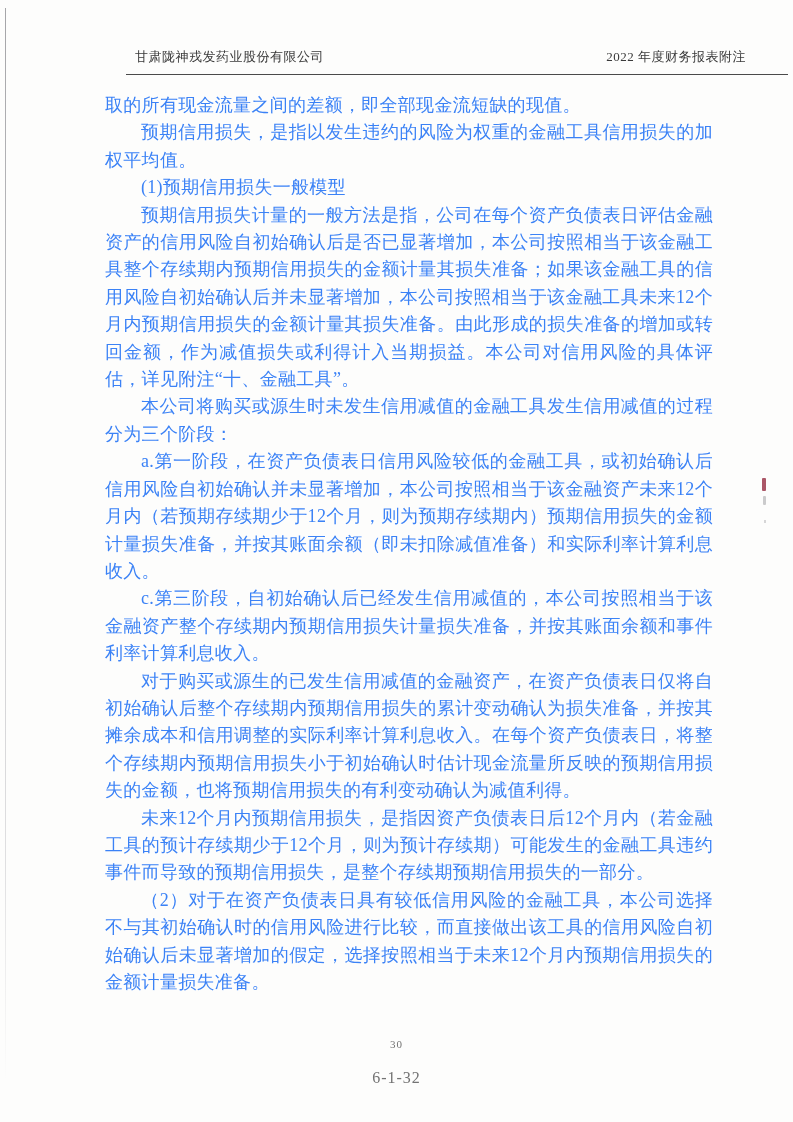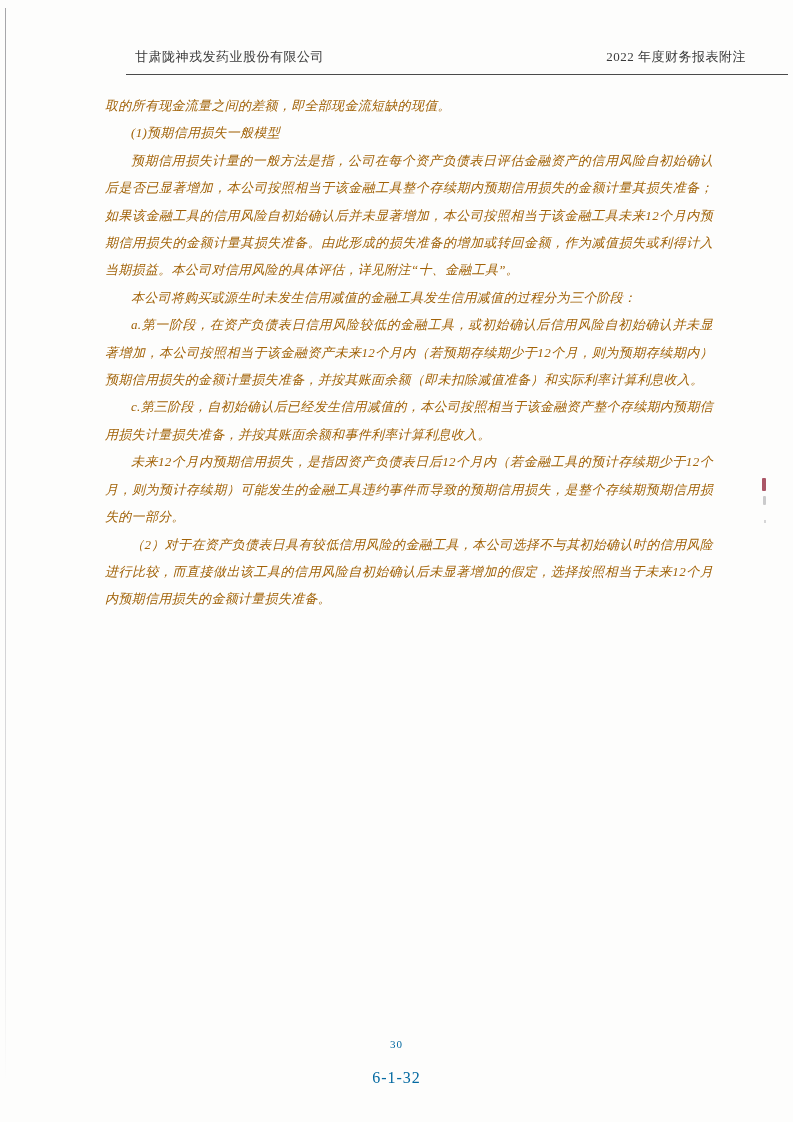--- a/index.html
+++ b/index.html
@@ -26,69 +26,70 @@
     font-size: 13px; color: #3a3a3a;
     padding-bottom: 8px;
     border-bottom: 1.5px solid #4a4a4a;
     letter-spacing: .5px;
   }
   .header .company { padding-left: 9px; font-family: Liberation Serif, serif; }
   .header .doc-title { padding-right: 42px; text-align: right; }
 
   .doc-body {
     position: absolute; left: 105px; top: 92px; width: 608px;
-    font-size: 13px; line-height: 27.4px;
+    font-size: 18px; line-height: 27.4px;
     text-align: justify;
-    color: #a16207;
+    color: #3b82f6;
     letter-spacing: .3px;
-    font-style: italic;
   }
   .doc-body p { margin: 0; }
   .doc-body p.indent { text-indent: 2em; }
 
   
   .red-mark {
     position: absolute; left: 762px; top: 478px; width: 4px; height: 13px;
     background: #9c3a4c; border-radius: 1px; opacity: .85;
   }
   .grey-mark {
     position: absolute; left: 763px; top: 496px; width: 3px; height: 9px;
     background: #8d8d93; opacity: .45; border-radius: 1px;
   }
   .grey-dot {
     position: absolute; left: 764px; top: 520px; width: 2px; height: 3px;
     background: #9a9aa0; opacity: .4;
   }
 
   .footer {
     position: absolute; left: 0; right: 0; top: 1038px;
-    text-align: center; color: #0369a1;
+    text-align: center; color: #737373;
   }
   .footer .pnum { font-size: 11px; line-height: 12px; letter-spacing: 1px; }
   .footer .pcode { font-size: 16px; line-height: 20px; letter-spacing: 1px; margin-top: 18px; }
 </style>
 </head>
 <body>
 
 <div class="page">
 
   <div class="scan-line-left"></div>
 
   <div class="header">
     <span class="company">甘肃陇神戎发药业股份有限公司</span>
     <span class="doc-title">2022 年度财务报表附注</span>
   </div>
 
   <div class="doc-body">
     <p class="flush">取的所有现金流量之间的差额，即全部现金流短缺的现值。</p>
+    <p class="indent">预期信用损失，是指以发生违约的风险为权重的金融工具信用损失的加权平均值。</p>
     <p class="indent">(1)预期信用损失一般模型</p>
     <p class="indent">预期信用损失计量的一般方法是指，公司在每个资产负债表日评估金融资产的信用风险自初始确认后是否已显著增加，本公司按照相当于该金融工具整个存续期内预期信用损失的金额计量其损失准备；如果该金融工具的信用风险自初始确认后并未显著增加，本公司按照相当于该金融工具未来12个月内预期信用损失的金额计量其损失准备。由此形成的损失准备的增加或转回金额，作为减值损失或利得计入当期损益。本公司对信用风险的具体评估，详见附注“十、金融工具”。</p>
     <p class="indent">本公司将购买或源生时未发生信用减值的金融工具发生信用减值的过程分为三个阶段：</p>
     <p class="indent">a.第一阶段，在资产负债表日信用风险较低的金融工具，或初始确认后信用风险自初始确认并未显著增加，本公司按照相当于该金融资产未来12个月内（若预期存续期少于12个月，则为预期存续期内）预期信用损失的金额计量损失准备，并按其账面余额（即未扣除减值准备）和实际利率计算利息收入。</p>
     <p class="indent">c.第三阶段，自初始确认后已经发生信用减值的，本公司按照相当于该金融资产整个存续期内预期信用损失计量损失准备，并按其账面余额和事件利率计算利息收入。</p>
+    <p class="indent">对于购买或源生的已发生信用减值的金融资产，在资产负债表日仅将自初始确认后整个存续期内预期信用损失的累计变动确认为损失准备，并按其摊余成本和信用调整的实际利率计算利息收入。在每个资产负债表日，将整个存续期内预期信用损失小于初始确认时估计现金流量所反映的预期信用损失的金额，也将预期信用损失的有利变动确认为减值利得。</p>
     <p class="indent">未来12个月内预期信用损失，是指因资产负债表日后12个月内（若金融工具的预计存续期少于12个月，则为预计存续期）可能发生的金融工具违约事件而导致的预期信用损失，是整个存续期预期信用损失的一部分。</p>
     <p class="indent">（2）对于在资产负债表日具有较低信用风险的金融工具，本公司选择不与其初始确认时的信用风险进行比较，而直接做出该工具的信用风险自初始确认后未显著增加的假定，选择按照相当于未来12个月内预期信用损失的金额计量损失准备。</p>
   </div>
 
   <div class="red-mark"></div>
   <div class="grey-mark"></div>
   <div class="grey-dot"></div>
 
   <div class="footer">
     <div class="pnum">30</div>

